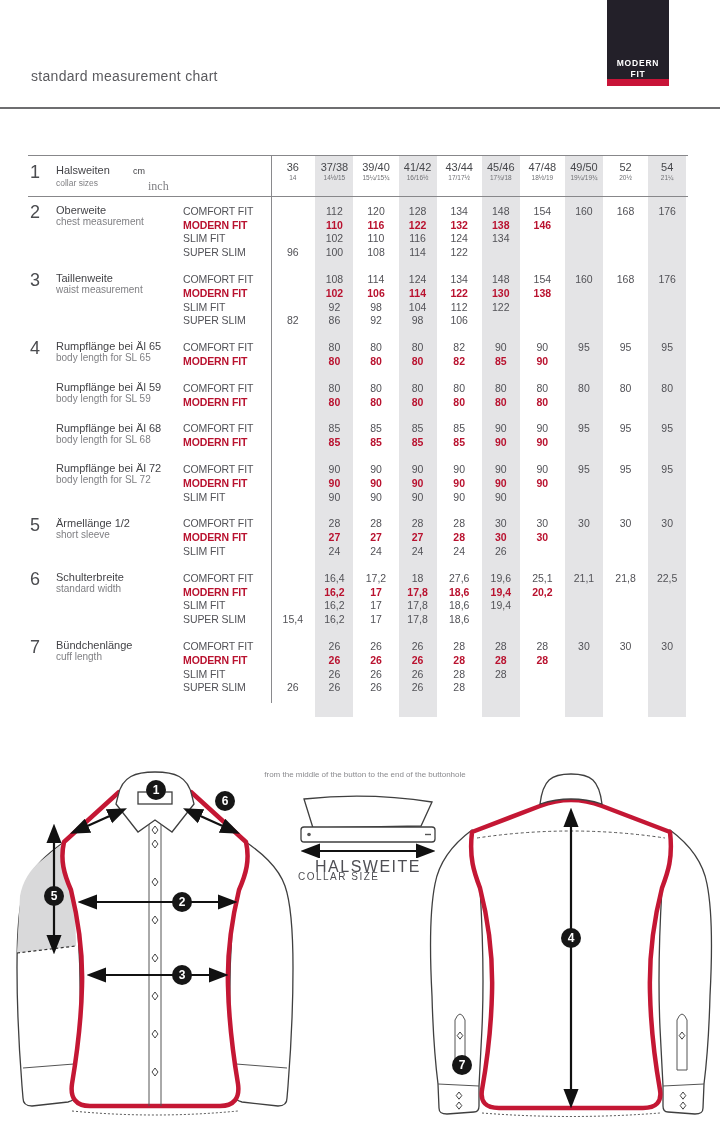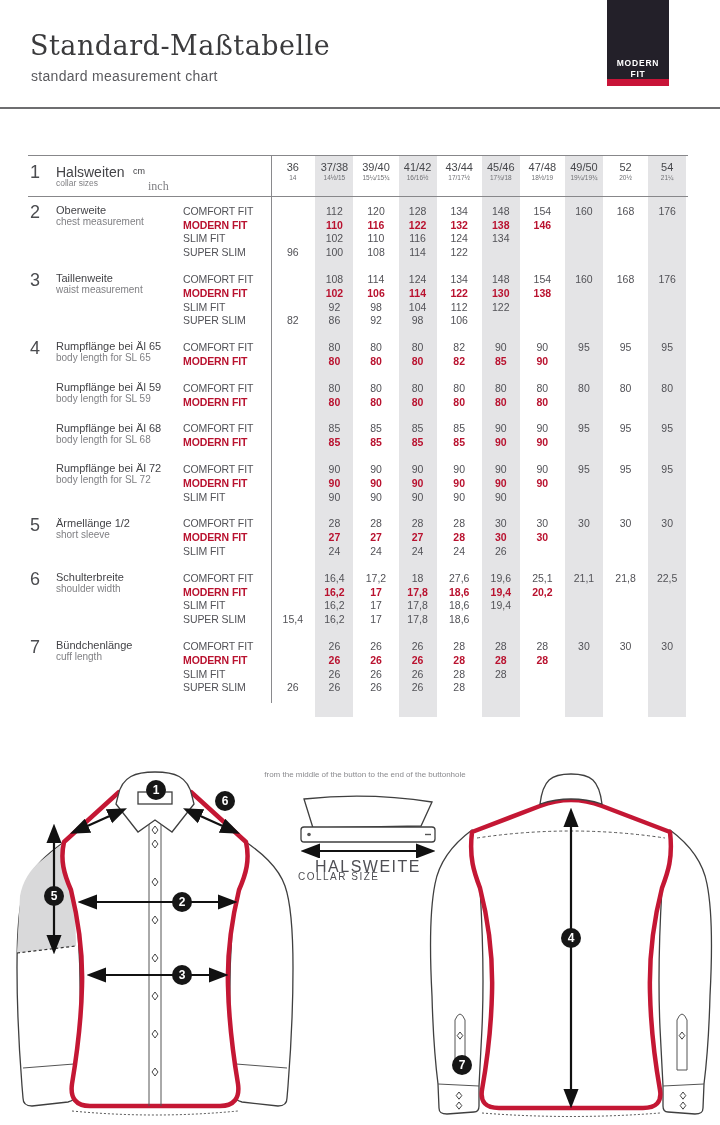--- a/index.html
+++ b/index.html
@@ -13,21 +13,21 @@
          display:flex;flex-direction:column;align-items:center;justify-content:flex-end;padding-bottom:6px;box-sizing:border-box;}
   .badge .b1,.badge .b2{color:#fff;font-size:8.5px;font-weight:bold;letter-spacing:.8px;line-height:11px;}
   .badge-strip{position:absolute;left:607px;top:79px;width:62px;height:7px;background:#c81438;}
   .hr-full{position:absolute;left:0;top:107px;width:720px;height:0;border-top:2px solid #6e6e70;}
   
   .table-wrap{position:absolute;left:28px;top:155px;width:660px;height:575px;}
   .stripe{position:absolute;top:0;height:562px;width:38px;background:#e4e4e6;z-index:0;}
   .divider{position:absolute;left:243px;top:0;height:548px;width:0;border-left:1.5px solid #8a8a8d;z-index:1;}
   .collar-row{position:relative;z-index:1;height:42px;border-top:1.5px solid #87878a;border-bottom:1.5px solid #87878a;box-sizing:border-box;}
   .collar-row .r-num{position:absolute;left:2px;top:6px;font-size:18px;color:#4b4c50;}
-  .collar-row .de{position:absolute;left:28px;top:8px;font-size:14px;color:#434347;}
+  .collar-row .de{position:absolute;left:28px;top:8px;font-size:11px;color:#434347;}
   .collar-row .en{position:absolute;left:28px;top:22px;font-size:8.5px;color:#808084;}
   .collar-row .u1{position:absolute;left:105px;top:10px;font-size:9px;color:#434347;}
   .collar-row .u2{position:absolute;left:120px;top:23px;font-size:12px;color:#808084;font-family:Liberation Serif, serif;}
   .h-cells{position:absolute;left:244px;top:0;display:flex;height:100%;}
   .hcell{width:41.6px;text-align:center;padding-top:5px;box-sizing:border-box;}
   .hcell .cm{font-size:11px;color:#47484c;line-height:13px;}
   .hcell .in{font-size:6.5px;color:#6f7074;line-height:8px;}
   .groups{position:relative;z-index:1;padding-top:7px;}
   .grp{position:relative;margin-top:13px;}
   .grp:first-child{margin-top:0;}
@@ -53,21 +53,20 @@
   .meas{stroke:#111;stroke-width:2.2;fill:none;}
   .outline{stroke:#3f3f3f;stroke-width:1.3;fill:#fff;}
   .thin{stroke:#555;stroke-width:1;fill:none;}
   .redline{stroke:#c41734;stroke-width:4.5;fill:#fff;stroke-linejoin:round;}
 </style>
 </head>
 <body>
 
 <div id="app">
 
-  <div class="title">Standard-Maßtabelle</div>
   <div class="subtitle">standard measurement chart</div>
 
   <div class="badge">
     <span class="b1">MODERN</span>
     <span class="b2">FIT</span>
   </div>
   <div class="badge-strip"></div>
 
   <div class="hr-full"></div>
 
@@ -434,21 +433,21 @@
             <div class="val"></div>
             <div class="val"></div>
             <div class="val"></div>
             <div class="val"></div>
           </div>
         </div>
         <div class="grp">
           <div class="g-num">6</div>
           <div class="g-label">
             <div class="de">Schulterbreite</div>
-            <div class="en">shoulder width</div>
+            <div class="en">standard width</div>
           </div>
           <div class="t-row">
             <div class="fit">COMFORT FIT</div>
             <div class="val"></div>
             <div class="val">16,4</div>
             <div class="val">17,2</div>
             <div class="val">18</div>
             <div class="val">27,6</div>
             <div class="val">19,6</div>
             <div class="val">25,1</div>

